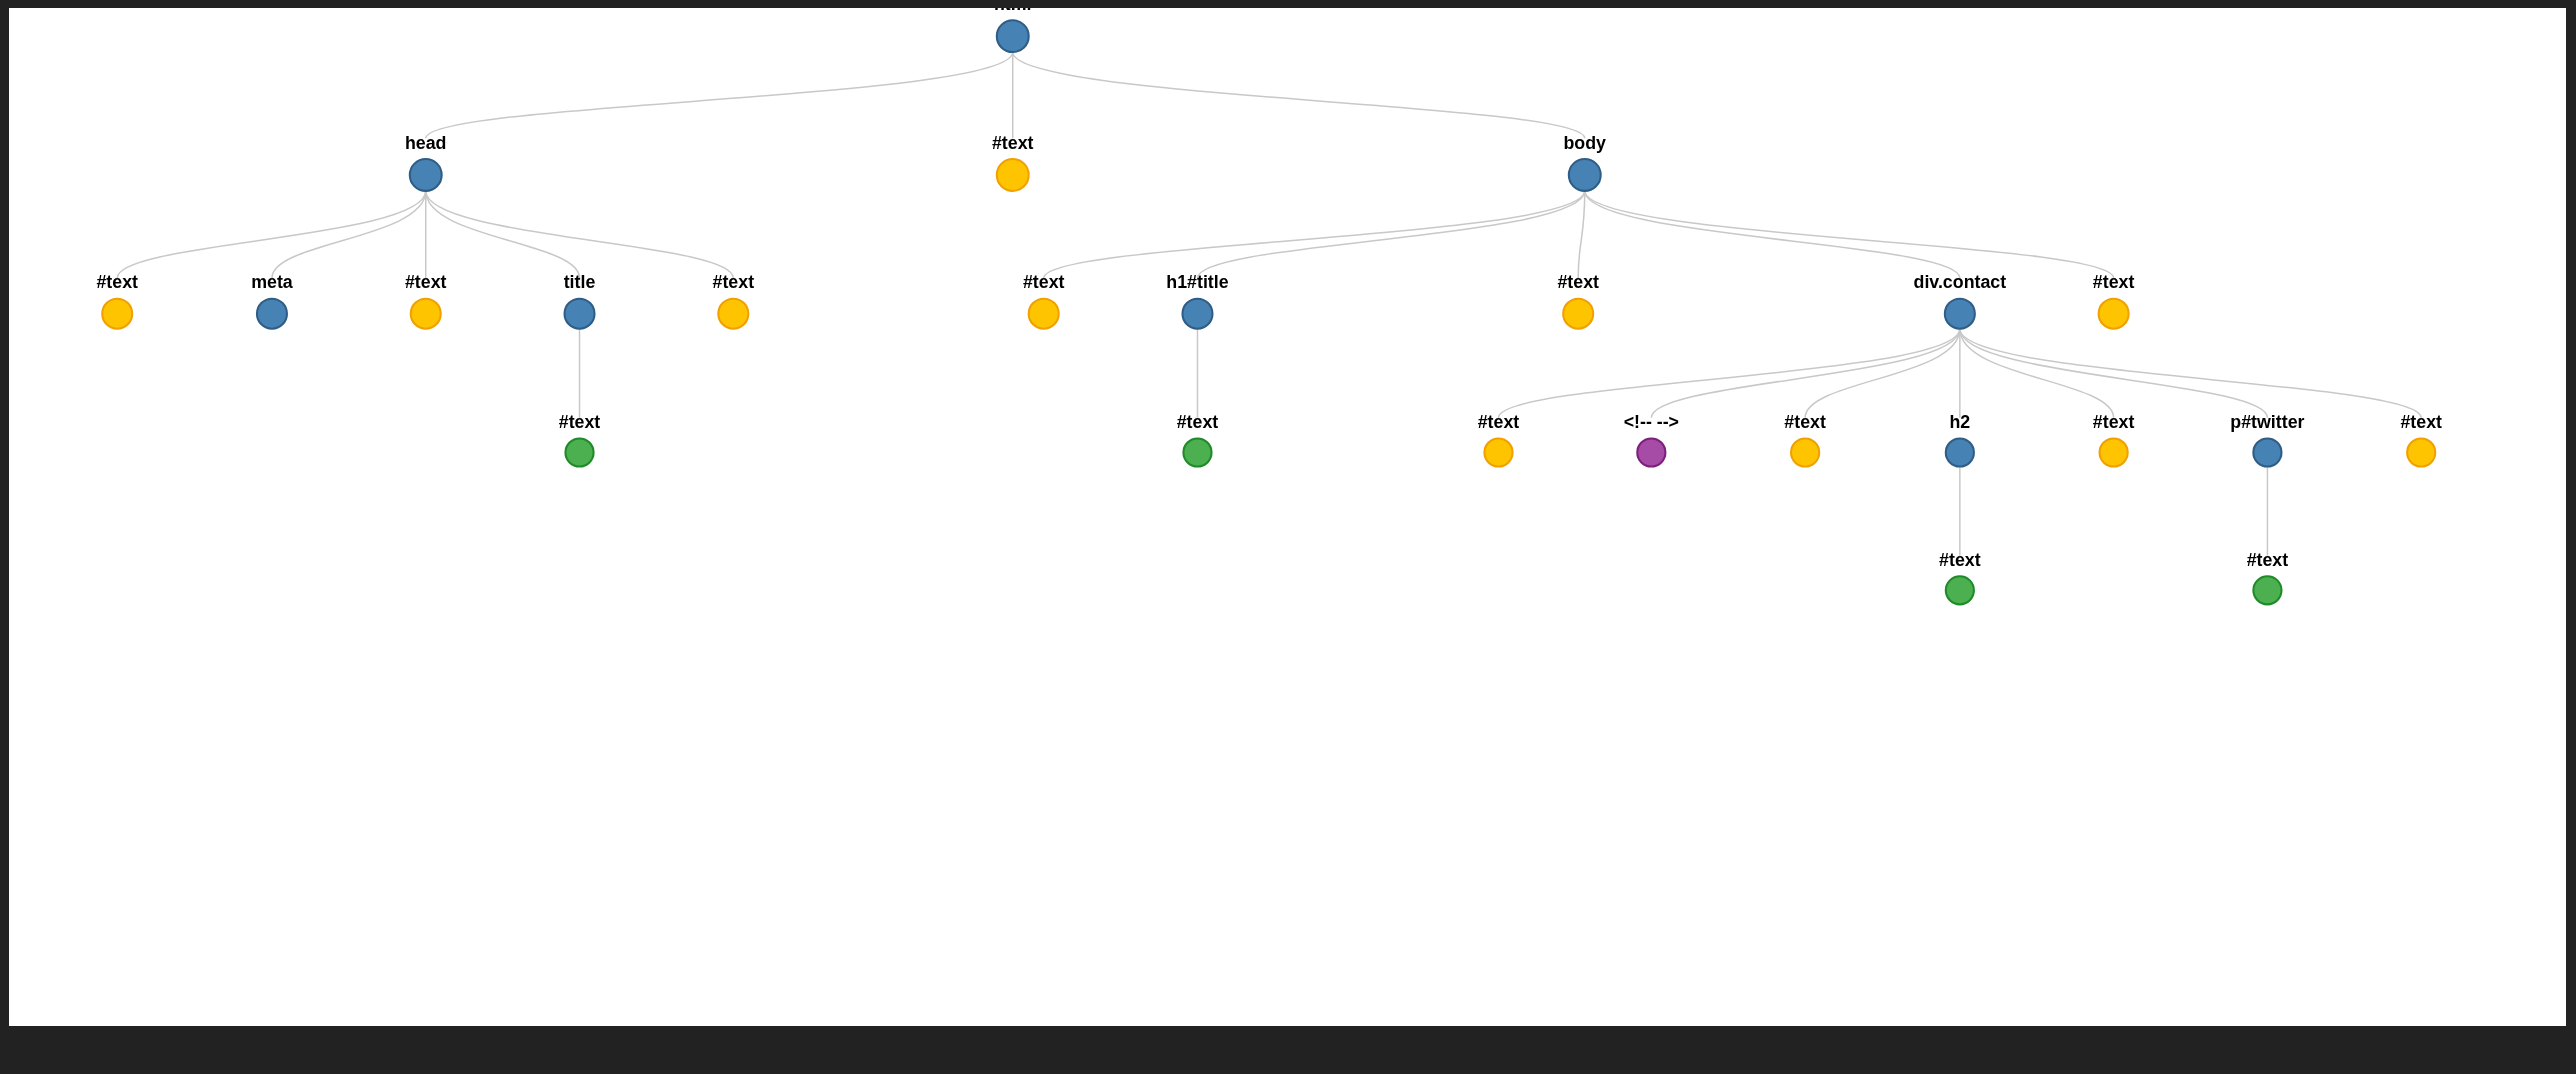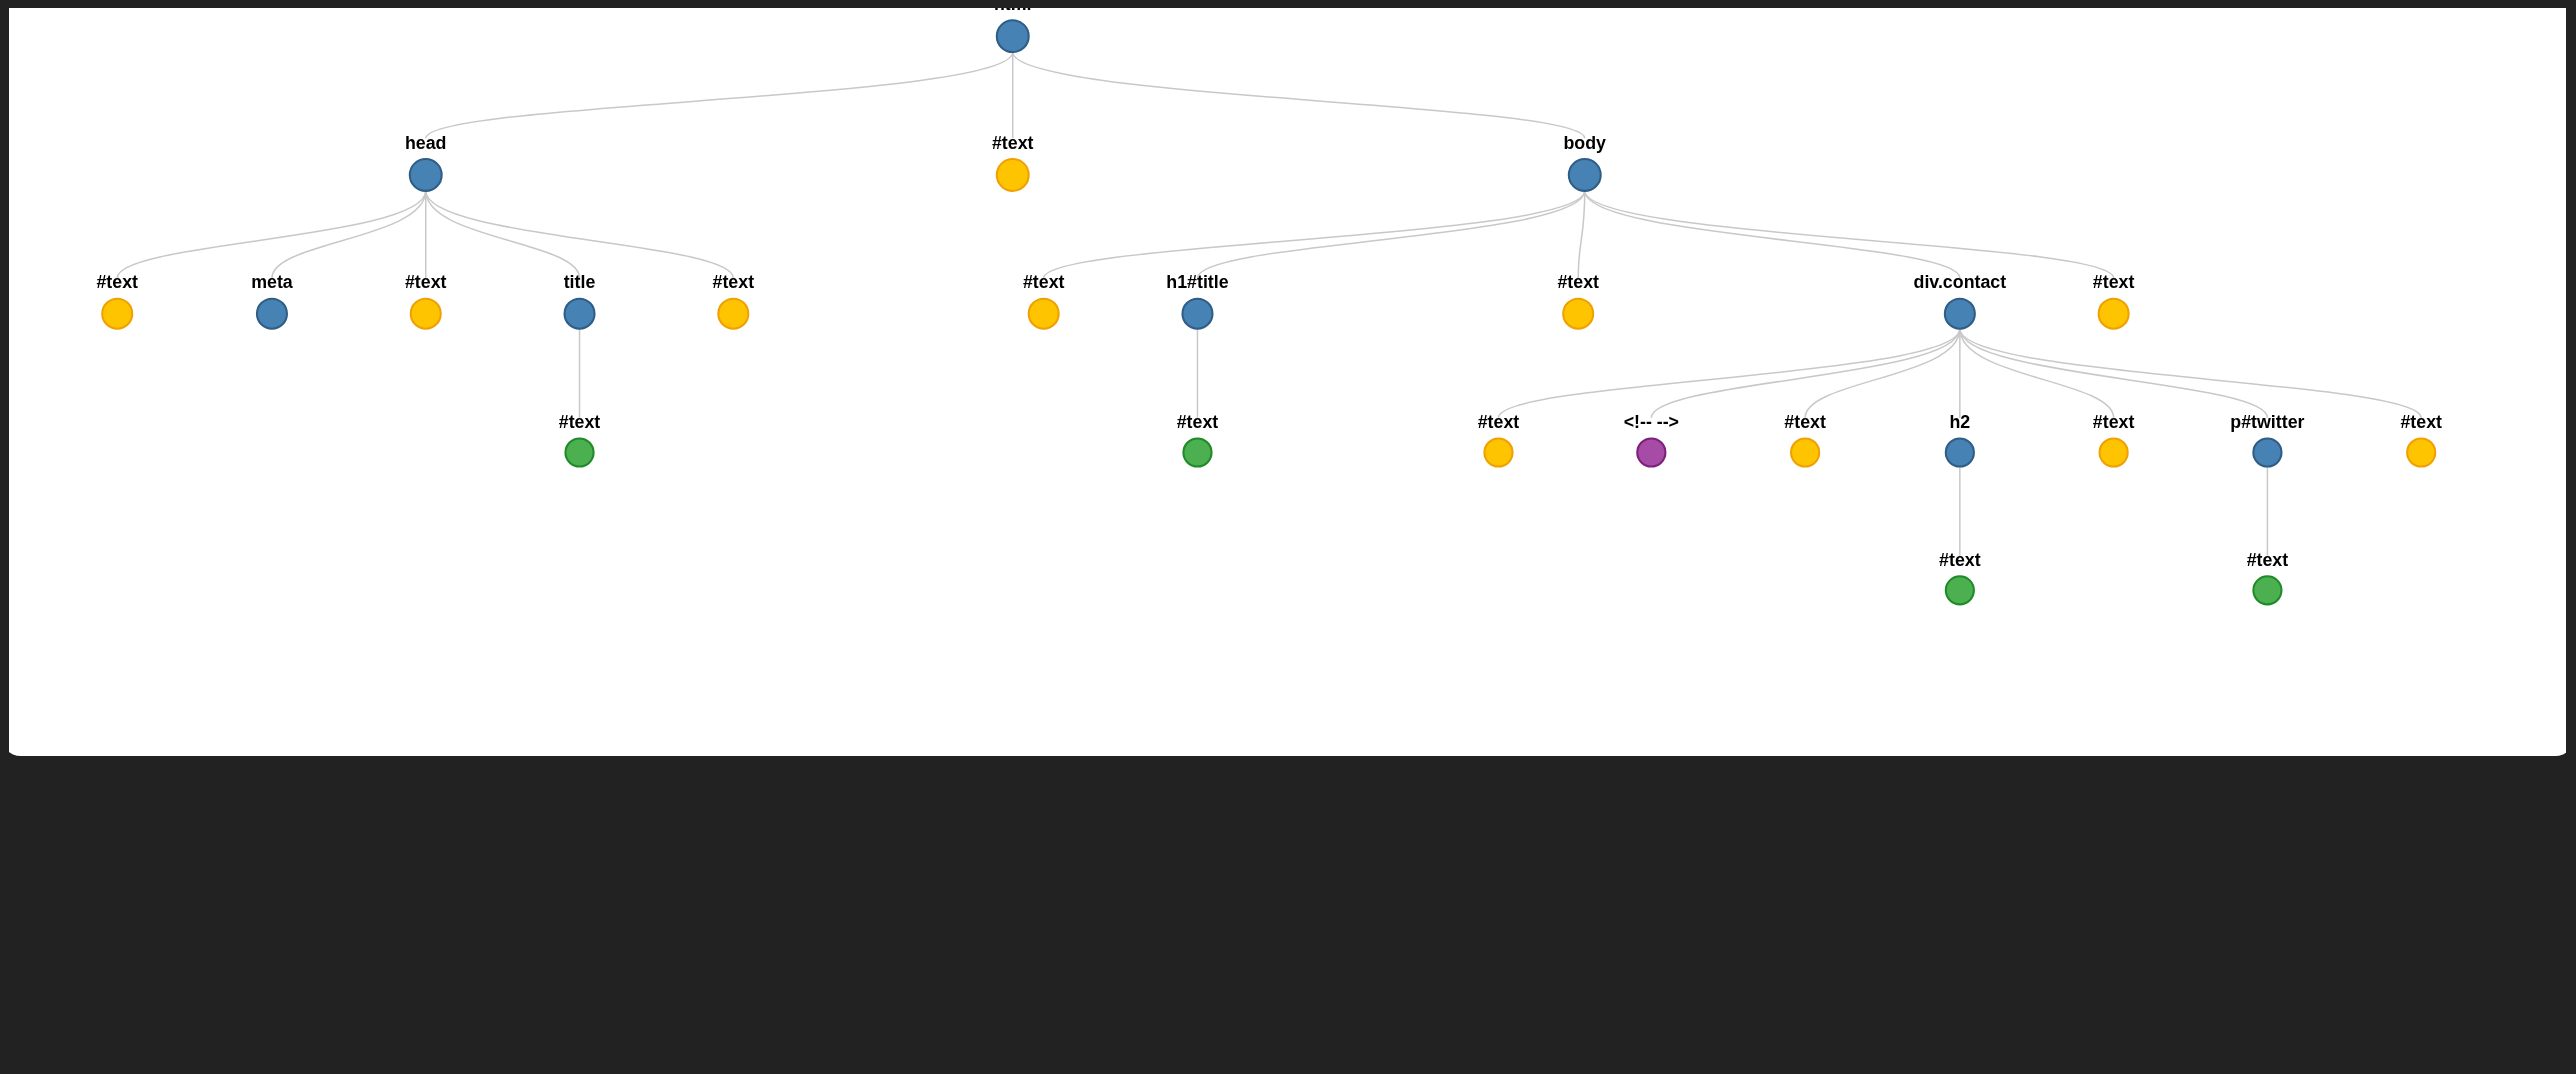--- a/index.html
+++ b/index.html
@@ -4,25 +4,24 @@
 <style>
   html, body {
     margin: 0;
     padding: 0;
     background: #222222;
     font-family: "Liberation Sans", sans-serif;
   }
   #frame {
     position: relative;
     width: 2576px;
-    height: 756px;
+    height: 1026px;
     background: #222222;
     box-sizing: border-box;
     overflow: hidden;
-    border-radius: 21px;
   }
   #canvas {
     position: absolute;
     left: 9.4px;
     top: 8.4px;
     width: 2557px;
     height: 1054px;
     background: #ffffff;
     overflow: hidden;
   }

